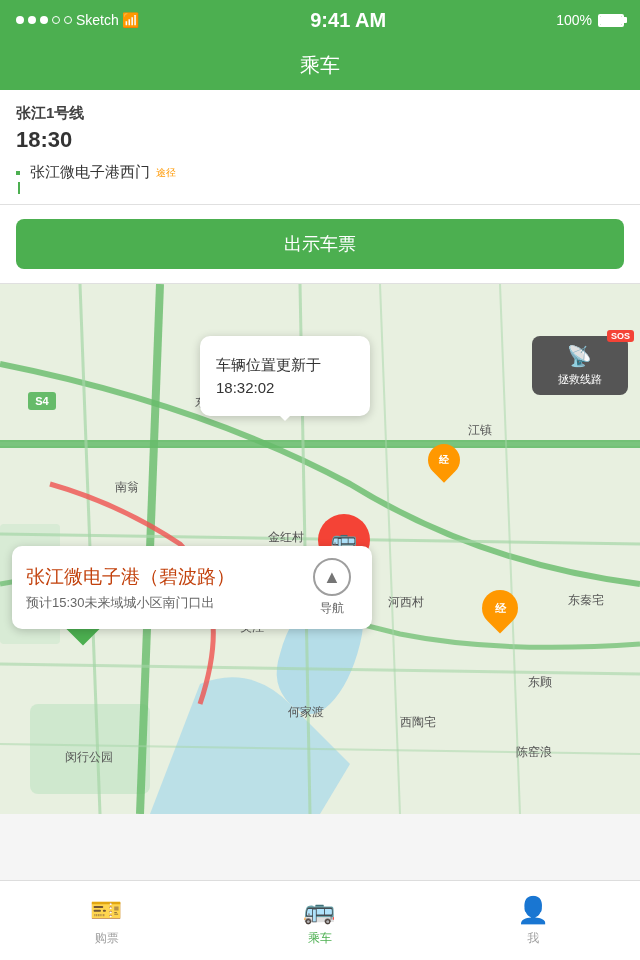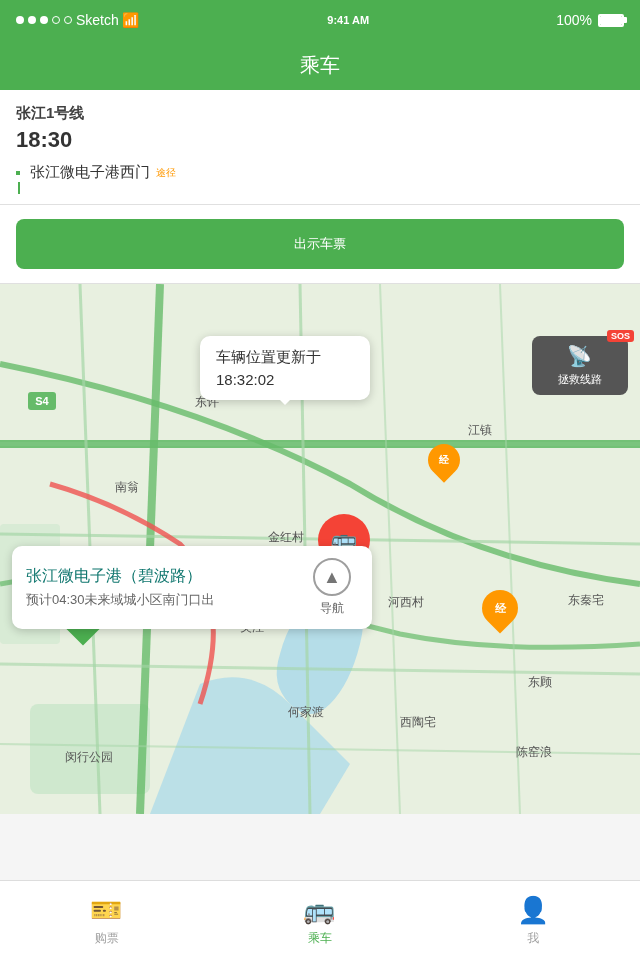--- a/index.html
+++ b/index.html
@@ -15,21 +15,21 @@
       justify-content: space-between;
       padding: 0 16px;
       color: white;
       font-size: 14px;
     }
     .status-left { display: flex; align-items: center; gap: 4px; }
     .status-dots { display: flex; gap: 4px; }
     .dot { width: 8px; height: 8px; border-radius: 50%; background: white; }
     .dot.empty { background: transparent; border: 1.5px solid white; }
     .wifi-icon { font-size: 14px; }
-    .status-center { font-size: 11px; font-weight: 600; }
+    .status-center { font-size: 20px; font-weight: 600; }
     .status-right { display: flex; align-items: center; gap: 6px; font-size: 14px; }
     .battery {
       width: 26px; height: 13px; border: 2px solid white; border-radius: 2px; position: relative;
     }
     .battery::after { content: ''; position: absolute; right: -5px; top: 50%; transform: translateY(-50%); width: 3px; height: 6px; background: white; border-radius: 0 1px 1px 0; }
     .battery-fill { width: 100%; height: 100%; background: white; border-radius: 1px; }
 
     
     .nav-bar {
       background: #4CAF50;
@@ -77,21 +77,21 @@
       padding: 14px 16px;
       border-bottom: 1px solid #e0e0e0;
     }
     .ticket-btn {
       width: 100%;
       height: 50px;
       background: #4CAF50;
       border: none;
       border-radius: 8px;
       color: white;
-      font-size: 13px;
+      font-size: 18px;
       cursor: pointer;
       display: flex;
       align-items: center;
       justify-content: center;
     }
 
     
     .map-area {
       position: relative;
       width: 640px;
@@ -107,21 +107,21 @@
       width: 100%; height: 100%;
     }
 
     
     .vehicle-popup {
       position: absolute;
       top: 52px;
       left: 200px;
       background: white;
       border-radius: 10px;
-      padding: 12px 16px;
+      padding: 20px 16px;
       box-shadow: 0 2px 10px rgba(0,0,0,0.2);
       min-width: 170px;
       z-index: 10;
     }
     .vehicle-popup::after {
       content: '';
       position: absolute;
       bottom: -10px;
       left: 50%;
       transform: translateX(-50%);
@@ -169,21 +169,21 @@
       border-radius: 10px;
       padding: 12px 14px;
       box-shadow: 0 2px 10px rgba(0,0,0,0.2);
       width: 360px;
       z-index: 10;
       display: flex;
       align-items: center;
       justify-content: space-between;
     }
     .location-info-text { flex: 1; }
-    .location-name { font-size: 16px; font-weight: 500; color: #0f766e; margin-bottom: 4px; }
+    .location-name { font-size: 19px; font-weight: 500; color: #c2410c; margin-bottom: 4px; }
     .location-desc { font-size: 13px; color: #666; }
     .nav-btn {
       display: flex;
       flex-direction: column;
       align-items: center;
       gap: 4px;
       cursor: pointer;
       min-width: 52px;
     }
     .nav-arrow-icon {
@@ -438,21 +438,21 @@
 
   <div class="pin via-pin" style="top:160px;right:180px;">
     <div class="pin-circle" style="width:32px;height:32px;background:#FF9800;">
       <span class="pin-text" style="font-size:10px;">经</span>
     </div>
   </div>
 
   <div class="location-popup">
     <div class="location-info-text">
       <div class="location-name">张江微电子港（碧波路）</div>
-      <div class="location-desc">预计04:30未来域城小区南门口出</div>
+      <div class="location-desc">预计15:30未来域城小区南门口出</div>
     </div>
     <div class="nav-btn">
       <div class="nav-arrow-icon">▲</div>
       <span class="nav-btn-label">导航</span>
     </div>
   </div>
 
 </div>
 
 <div class="tab-bar">

